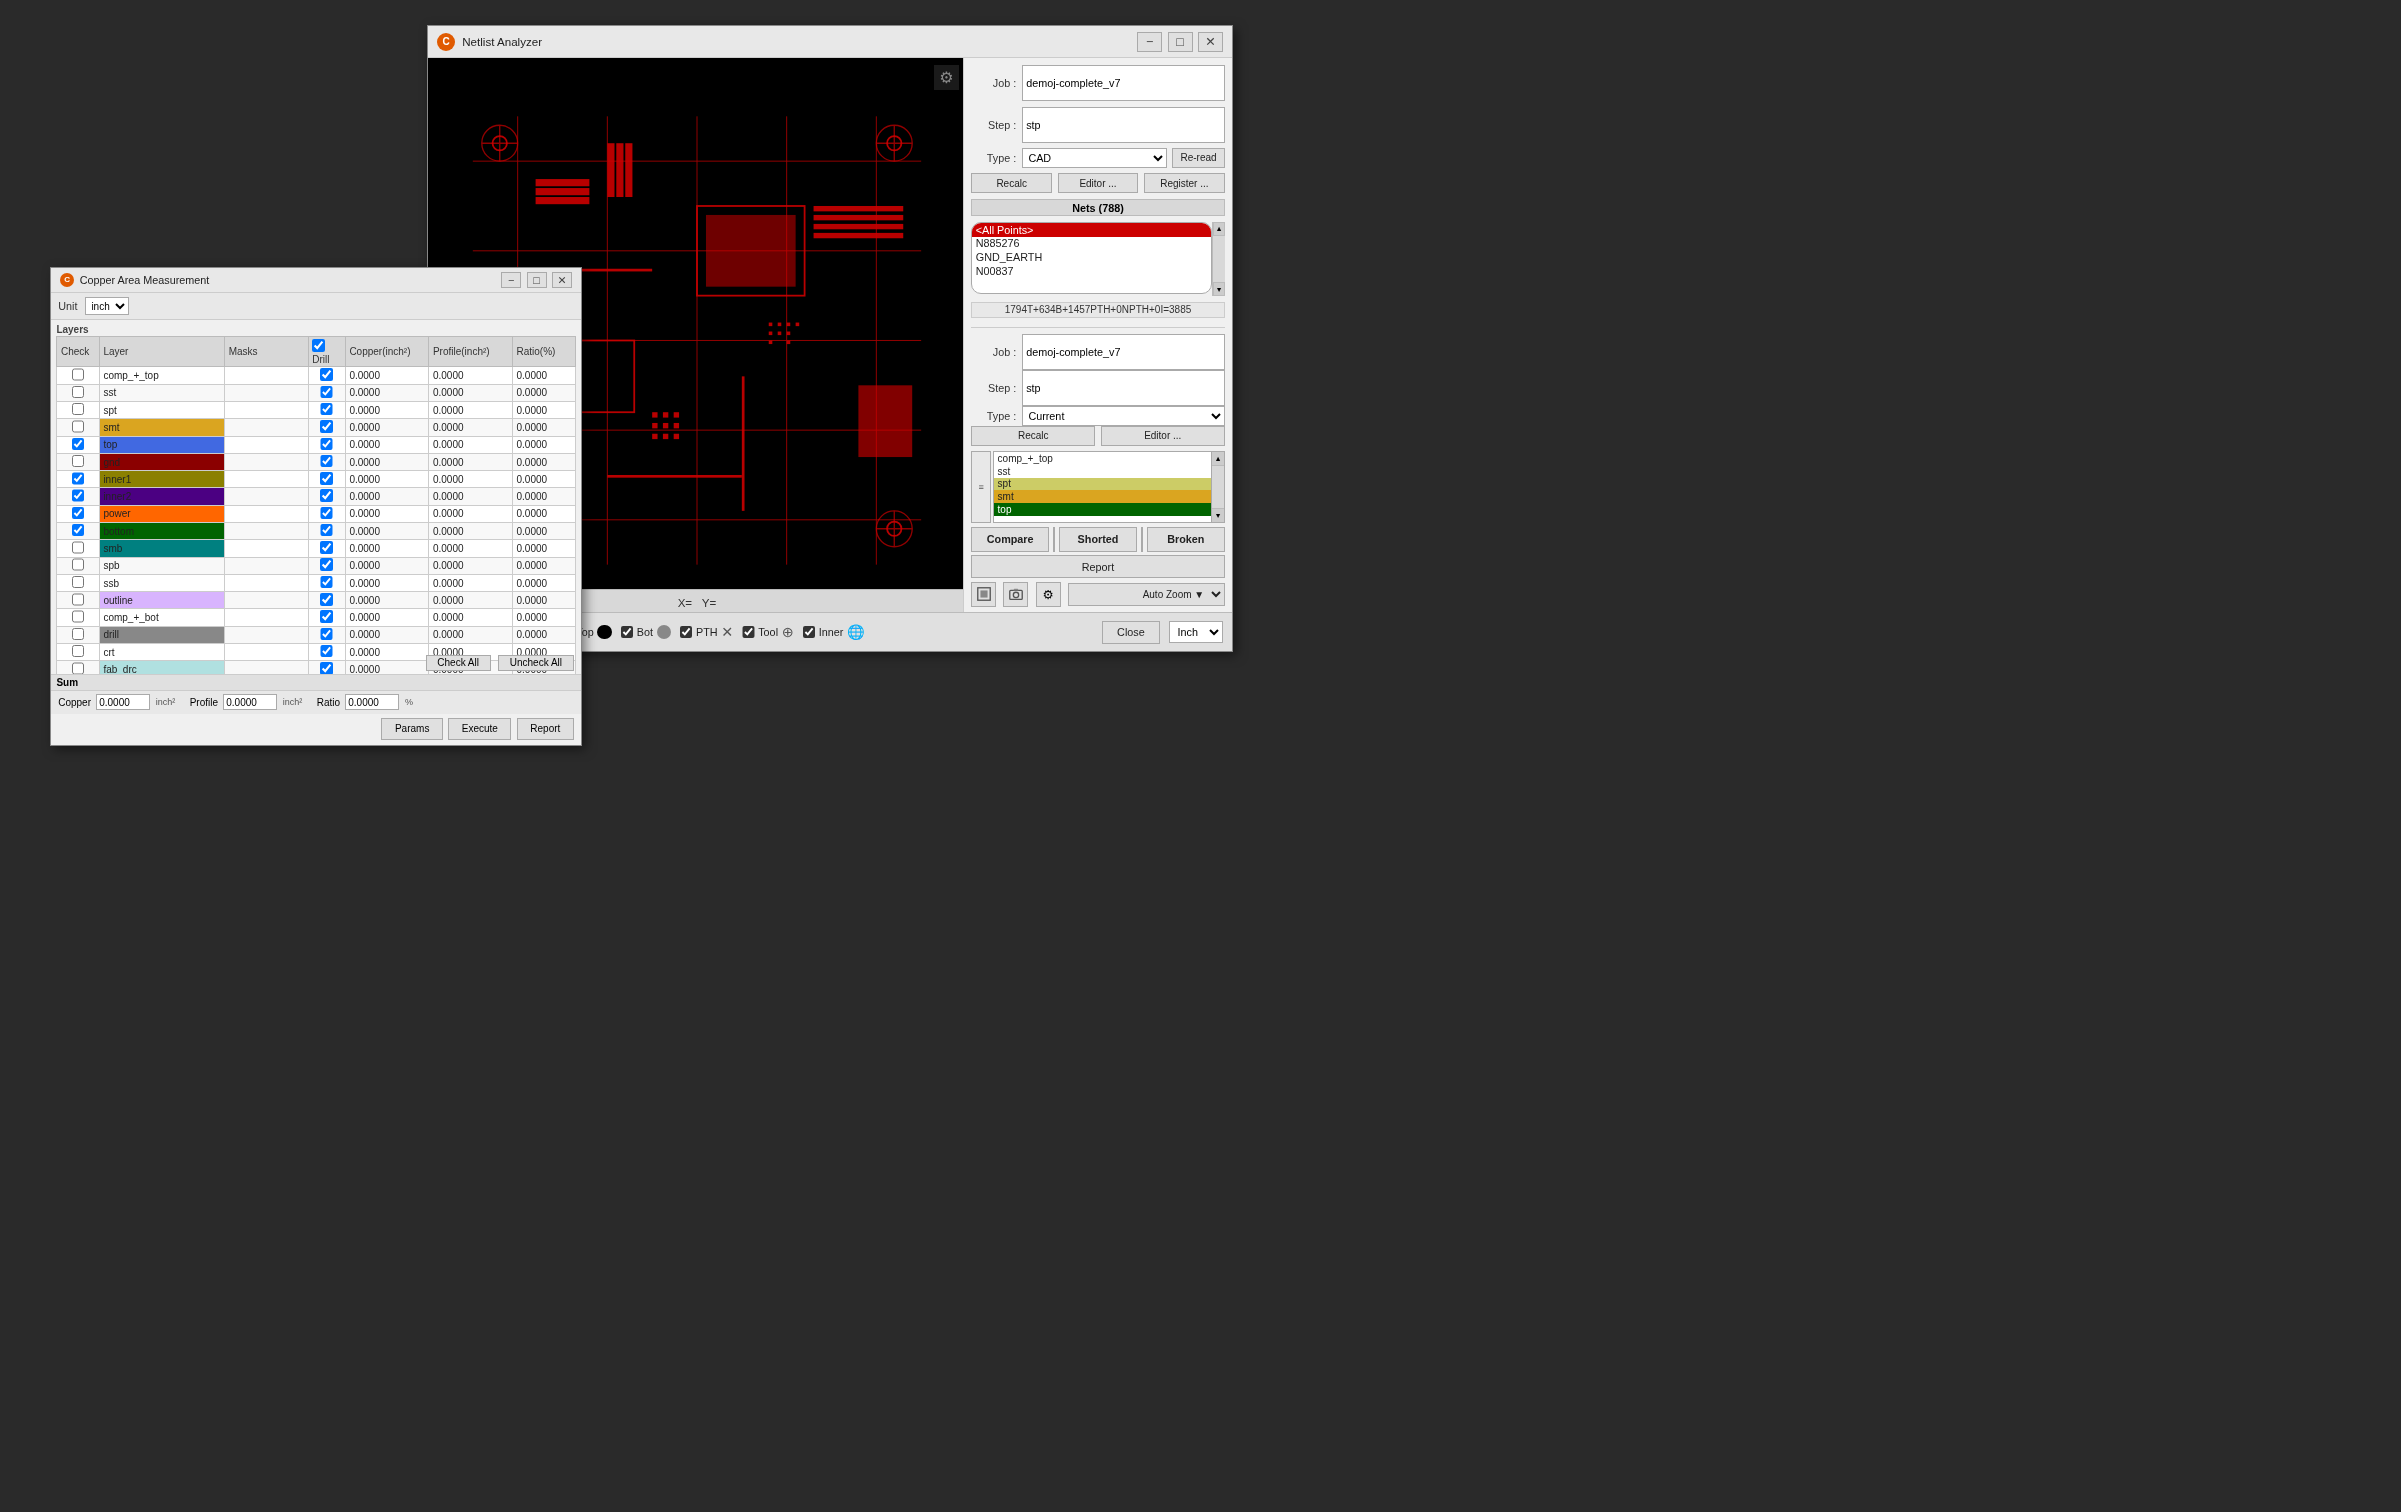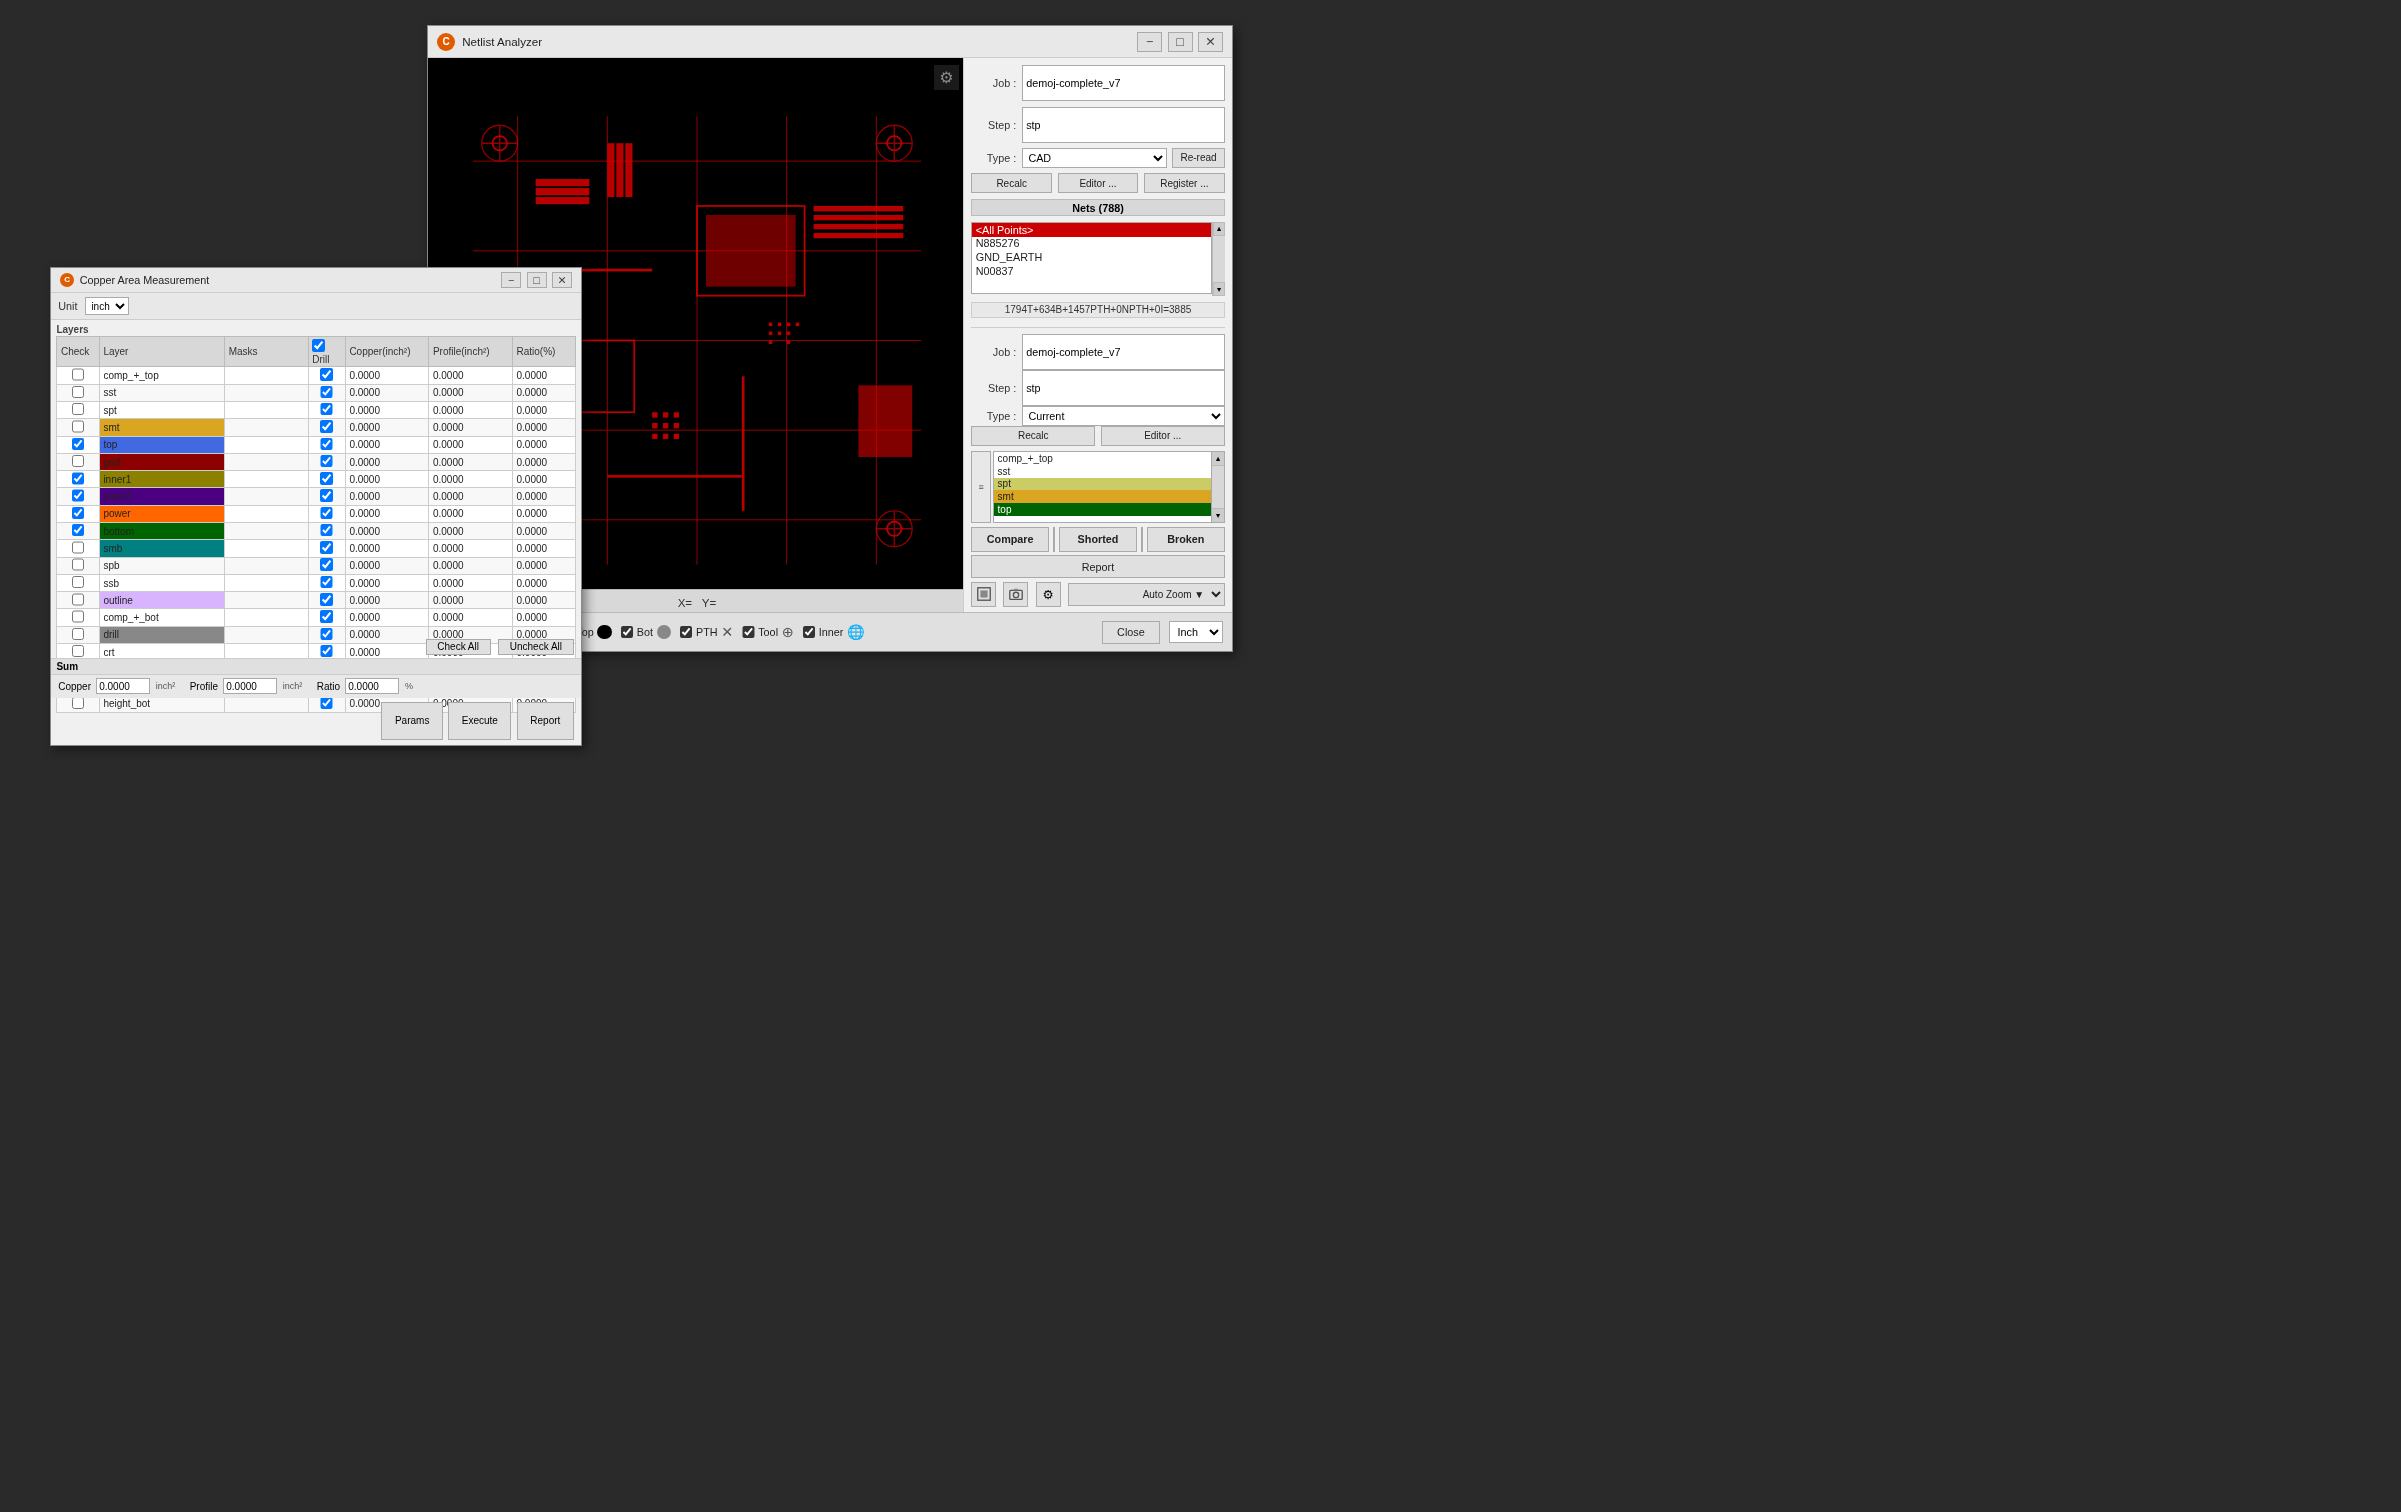--- a/index.html
+++ b/index.html
@@ -443,21 +443,21 @@
       font-size: 9px;
       color: #555;
     }
     .action-row {
       display: flex;
       justify-content: flex-end;
       gap: 5.4px;
       padding: 3.6px 7.2px 5.4px;
     }
     .action-btn {
-      height: 38px;
+      height: 22px;
       padding: 0 12.5px;
       background: #e0e0e0;
       border: 0.9px solid #aaa;
       cursor: pointer;
       font-size: 10px;
     }
 
     
     .pcb-svg {
       position: absolute;
@@ -634,21 +634,21 @@
       <button class="panel-btn" style="flex:1;">Editor ...</button>
       <button class="panel-btn" style="flex:1;">Register ...</button>
     </div>
 
     <div class="nets-header">Nets (788)</div>
     <div style="display:flex; position:relative; height:90px;">
       <div style="position:absolute; right:0; top:0; width:12.5px; height:100%; background:#d8d8d8; border-left:0.9px solid #bbb; z-index:1;">
         <div class="scroll-top-btn">▲</div>
         <div class="scroll-bot-btn">▼</div>
       </div>
-      <div class="nets-list" style="flex:1; margin-right:12.5px;">
+      <div class="nets-list" style="flex:1; margin-right:12.5px;border-radius:10px;">
         <div class="nets-list-item selected">&lt;All Points&gt;</div>
         <div class="nets-list-item">N885276</div>
         <div class="nets-list-item">GND_EARTH</div>
         <div class="nets-list-item">N00837</div>
       </div>
     </div>
 
     <div class="nets-sum-row">1794T+634B+1457PTH+0NPTH+0I=3885</div>
 
     <div class="panel-section">

